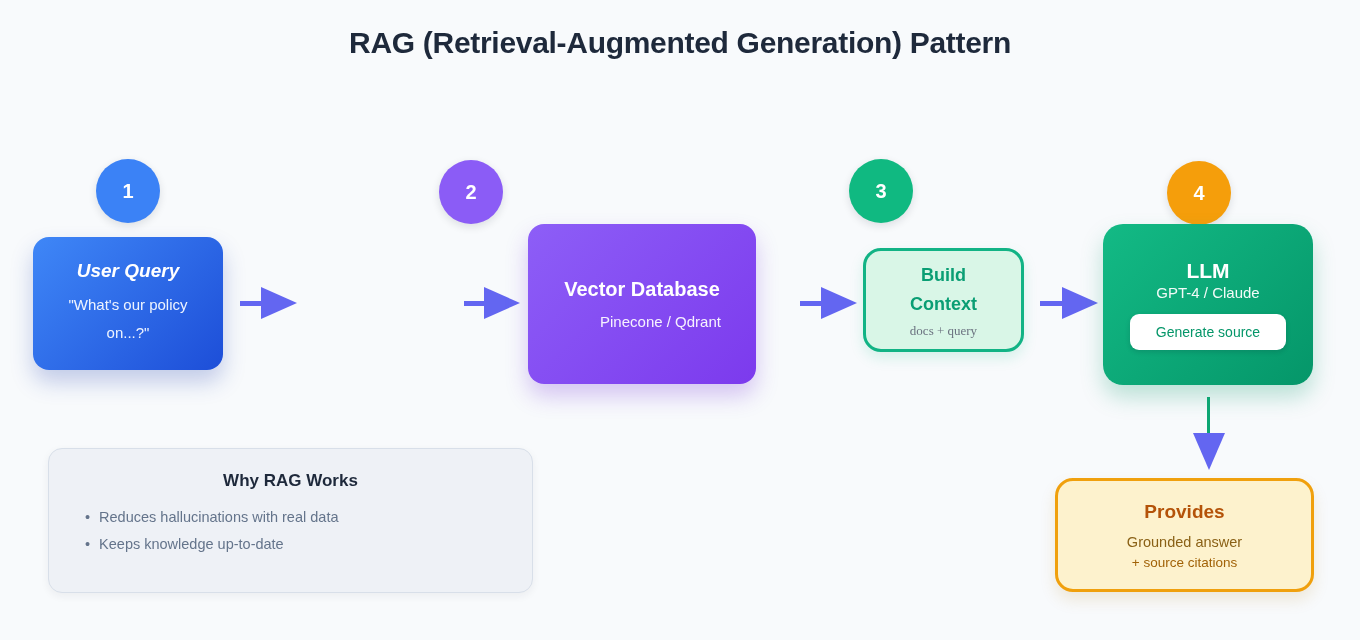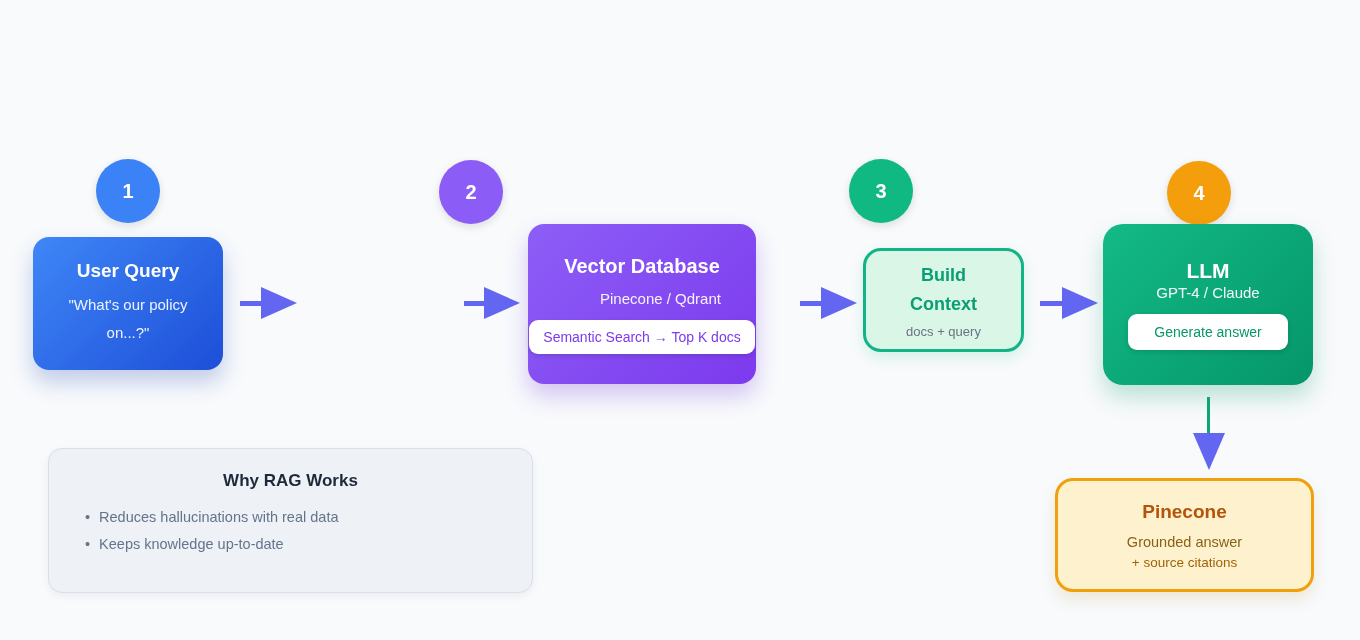--- a/index.html
+++ b/index.html
@@ -15,41 +15,41 @@
   .sb1 { left: 96px;  top: 159px; }
   .sb2 { left: 439px; top: 160px; }
   .sb3 { left: 849px; top: 159px; }
   .sb4 { left: 1167px; top: 161px; }
 
   .node { position: absolute; display: flex; flex-direction: column; align-items: center;
     justify-content: center; text-align: center; }
 
   .n-user-query { left: 33px; top: 237px; width: 190px; height: 133px; border-radius: 16px;
     background: linear-gradient(135deg, #3f87f7, #1d4ed8); box-shadow: 0 12px 22px rgba(30,64,175,0.25); }
-  .n-user-query .node-title { color: #ffffff; font-size: 19px; font-weight: 700; margin-bottom: 9px; }
+  .n-user-query .node-title { color: #ffffff; font-size: 19px; font-weight: 700; margin-bottom: 9px; font-style: italic; }
   .n-user-query .node-sub { color: #eef4ff; font-size: 15px; line-height: 1.85; max-width: 130px; }
 
   .n-embed { left: 303px; top: 248px; width: 147px; height: 112px; border-radius: 14px;
     background: #dee4fc; border: 2px solid #6366f1; box-shadow: 0 6px 14px rgba(79,70,229,0.12); }
   .n-embed .node-title { color: #4338ca; font-size: 19px; font-weight: 700; margin-bottom: 13px; }
   .n-embed .node-sub { color: #64748b; font-size: 14px; }
 
   .n-vector-db { left: 528px; top: 224px; width: 228px; height: 160px; border-radius: 16px;
     background: linear-gradient(135deg, #8d5ef7, #7c3aed); box-shadow: 0 12px 22px rgba(109,40,217,0.25); }
   .n-vector-db .node-title { color: #ffffff; font-size: 20px; font-weight: 700; }
   .n-vector-db .node-sub { color: rgba(255,255,255,0.93); font-size: 15px; margin-top: 12px; margin-left: 37px; }
 
   .pill { background: #ffffff; border-radius: 9px; padding: 9px 14px; font-size: 14px;
     margin-top: 13px; box-shadow: 0 2px 5px rgba(15,23,42,0.15); white-space: nowrap; }
   .n-vector-db .pill { color: #7c3aed; }
 
   .n-build { left: 863px; top: 248px; width: 161px; height: 104px; border-radius: 18px;
     background: #d9f6e7; border: 3px solid #12b385; box-shadow: 0 6px 14px rgba(16,185,129,0.15); }
   .n-build .node-title { color: #0a9e74; font-size: 18px; font-weight: 700; line-height: 1.6; max-width: 80px; }
-  .n-build .node-sub { color: #6b7280; font-size: 13px; margin-top: 5px; }
+  .n-build .node-sub { color: #6b7280; font-size: 13px; margin-top: 5px; font-family: Liberation Serif, serif; }
 
   .n-llm { left: 1103px; top: 224px; width: 210px; height: 161px; border-radius: 20px;
     background: linear-gradient(135deg, #13ba85, #059669); box-shadow: 0 12px 22px rgba(5,150,105,0.25); }
   .n-llm .node-title { color: #ffffff; font-size: 21px; font-weight: 700; }
   .n-llm .node-sub { color: rgba(255,255,255,0.95); font-size: 15px; margin-top: 1px; }
   .n-llm .pill { color: #059669; padding: 10px 26px; }
 
   .n-response { left: 1055px; top: 478px; width: 259px; height: 114px; border-radius: 18px;
     background: #fdf2cd; border: 3px solid #f0a00d; box-shadow: 0 8px 16px rgba(180,120,10,0.14); }
   .n-response .node-title { color: #b45309; font-size: 19px; font-weight: 700; }
@@ -77,20 +77,21 @@
   .info-title { text-align: center; color: #1e293b; font-size: 17px; font-weight: 700; margin: 4px 0 13px; }
   .info-list { list-style: none; margin: 0; padding: 0; }
   .info-list li { color: #64748b; font-size: 14.5px; line-height: 1.85; }
   .info-list li::before { content: "\2022"; margin-right: 9px; }
 </style>
 </head>
 <body>
 
 <div class="canvas">
 
+  <h1 class="page-title">RAG (Retrieval-Augmented Generation) Pattern</h1>
 
   <div class="step-badge sb1" style="background-color: rgb(59, 130, 246);">
     <span>1</span>
   </div>
   <div class="step-badge sb2" style="background-color: rgb(139, 92, 246);">
     <span>2</span>
   </div>
   <div class="step-badge sb3" style="background-color: rgb(16, 185, 129);">
     <span>3</span>
   </div>
@@ -110,51 +111,50 @@
 
 
   <div class="harrow ha2">
     <div class="stem" style="background-color: rgb(99, 102, 241);"></div>
     <div class="head" style="border-left-color: rgb(99, 102, 241);"></div>
   </div>
 
   <div class="node n-vector-db">
     <div class="node-title">Vector Database</div>
     <div class="node-sub">Pinecone / Qdrant</div>
-    <div class="pill">Semantic Search → Top K docs</div>
   </div>
 
   <div class="harrow ha3">
     <div class="stem" style="background-color: rgb(99, 102, 241);"></div>
     <div class="head" style="border-left-color: rgb(99, 102, 241);"></div>
   </div>
 
   <div class="node n-build">
     <div class="node-title">Build Context</div>
     <div class="node-sub">docs + query</div>
   </div>
 
   <div class="harrow ha4">
     <div class="stem" style="background-color: rgb(99, 102, 241);"></div>
     <div class="head" style="border-left-color: rgb(99, 102, 241);"></div>
   </div>
 
   <div class="node n-llm">
     <div class="node-title">LLM</div>
     <div class="node-sub">GPT-4 / Claude</div>
-    <div class="pill">Generate answer</div>
+    <div class="pill">Generate source</div>
   </div>
 
   <div class="varrow">
     <div class="stem" style="background-color: rgb(13, 166, 115);"></div>
     <div class="head" style="border-top-color: rgb(99, 102, 241);"></div>
   </div>
 
   <div class="node n-response">
-    <div class="node-title">Pinecone</div>
+    <div class="node-title">Provides</div>
     <div class="node-sub1">Grounded answer</div>
     <div class="node-sub2">+ source citations</div>
   </div>
 
   <div class="info-panel">
     <div class="info-title">Why RAG Works</div>
     <ul class="info-list">
       <li>Reduces hallucinations with real data</li>
       <li>Keeps knowledge up-to-date</li>
     </ul>

